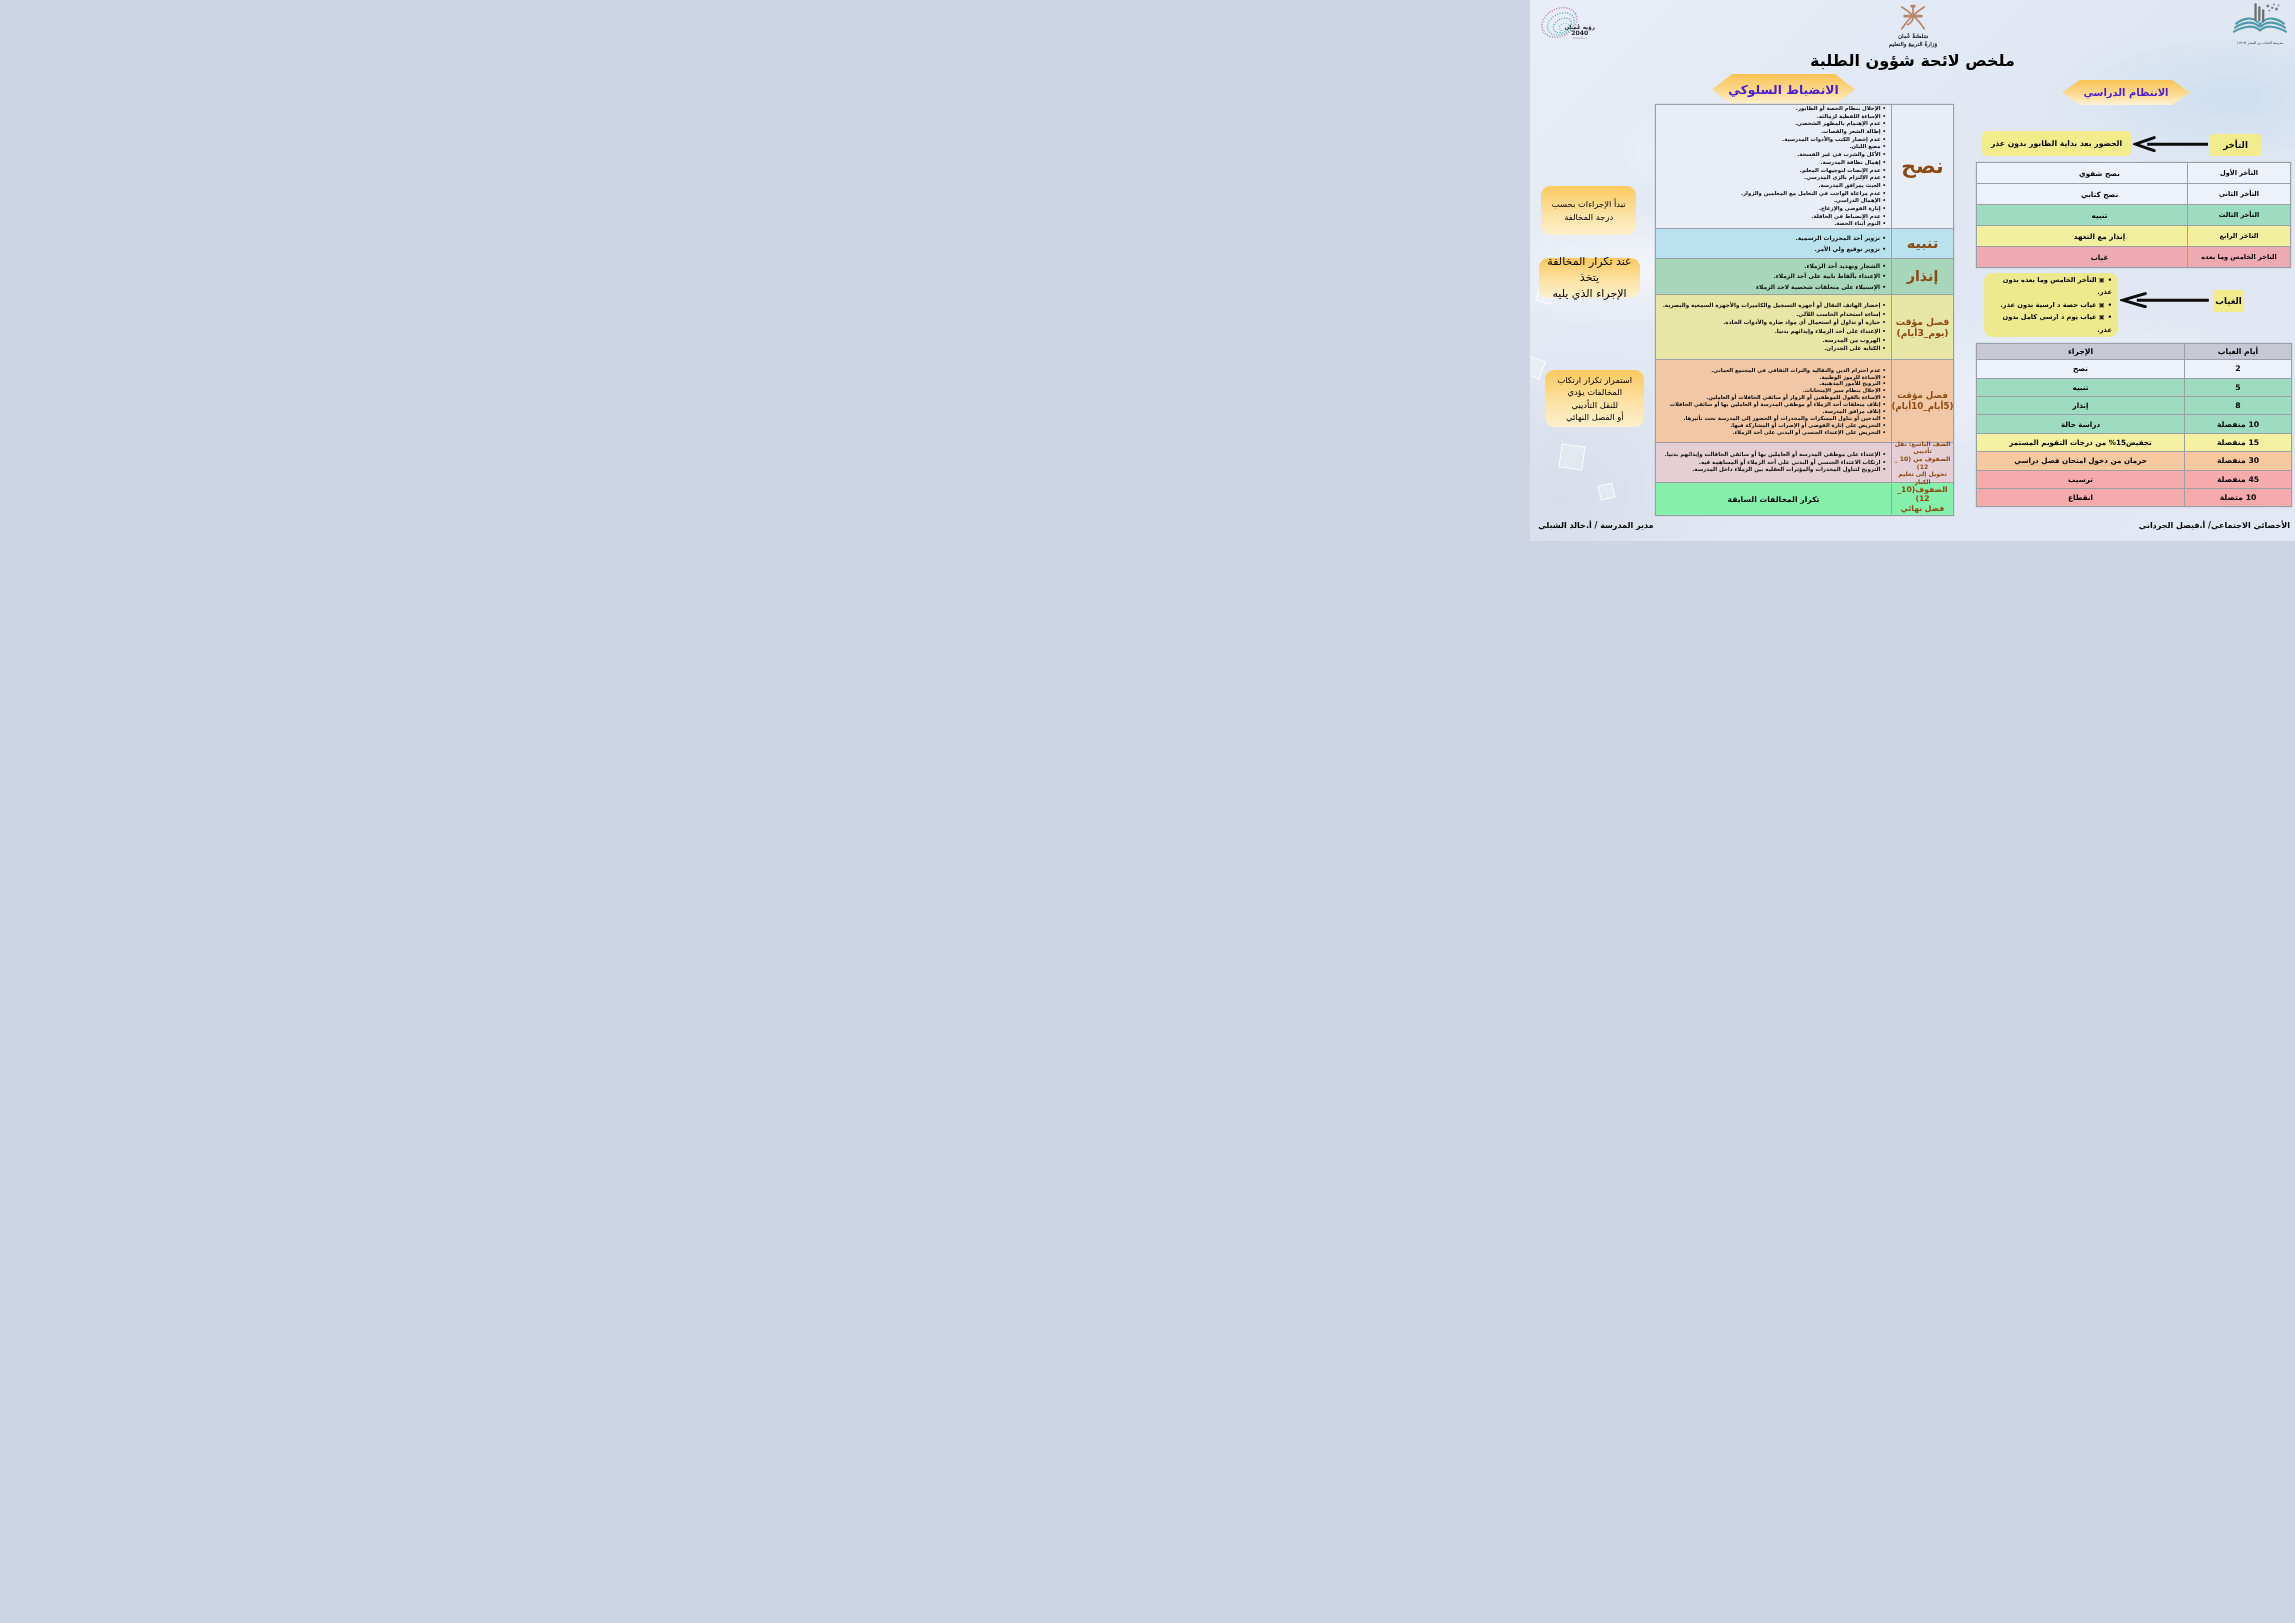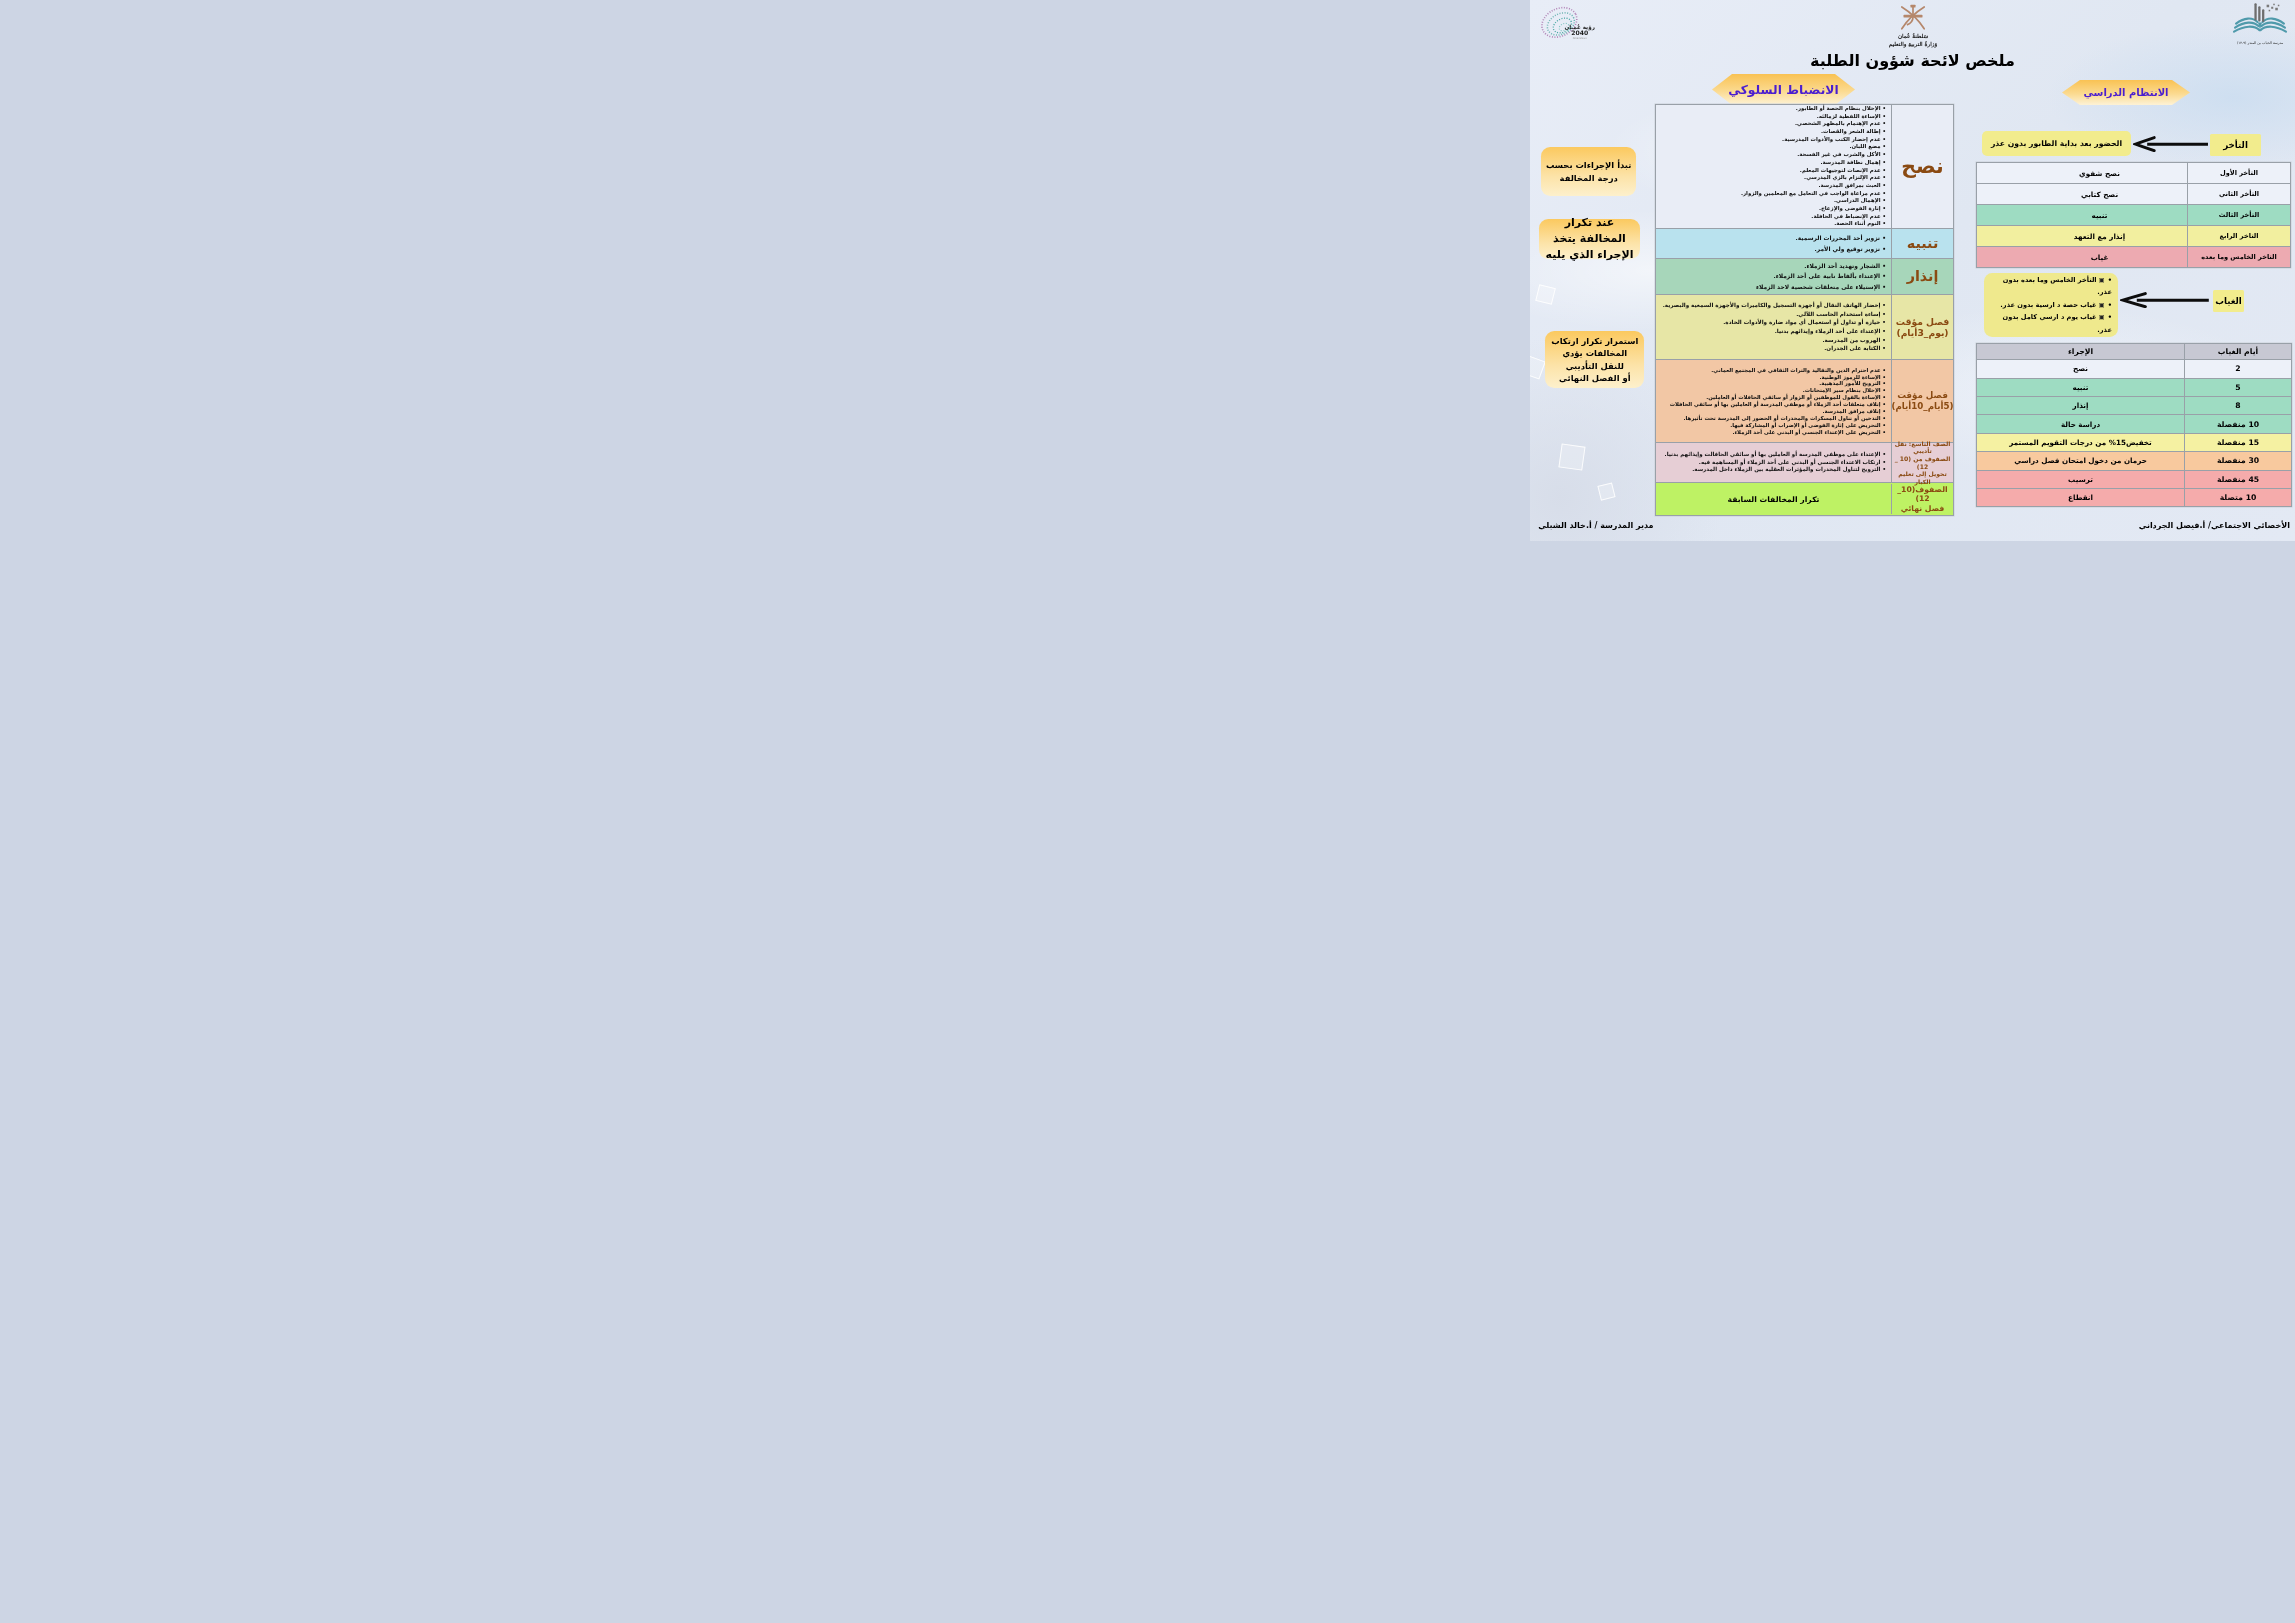--- a/index.html
+++ b/index.html
@@ -40,27 +40,27 @@
   .bcontent{flex:1;display:flex;align-items:center;box-sizing:border-box;}
   .bcontent ul{list-style:none;margin:0;padding:1px 5.1px 1px 3.1px;width:100%;box-sizing:border-box;}
   .bcontent li{font-weight:700;color:#0d0d0d;text-align:right;}
   .bcontent li::before{content:"• ";}
   .r1{height:123px;} .r1 .blabel{font-size:20.4px;} .r1 li{font-size:5.4px;line-height:1.42;}
   .r2{height:29px;background:#b9e2ee;} .r2 .blabel{font-size:14.3px;} .r2 li{font-size:5.9px;line-height:1.8;}
   .r3{height:35px;background:#a7d6ba;} .r3 .blabel{font-size:14.3px;} .r3 li{font-size:5.9px;line-height:1.7;}
   .r4{height:64px;background:#e7e6a6;} .r4 .blabel{font-size:9.2px;} .r4 li{font-size:5.6px;line-height:1.55;}
   .r5{height:82px;background:#f2c7a5;} .r5 .blabel{font-size:8.7px;} .r5 li{font-size:5.3px;line-height:1.3;}
   .r6{height:39px;background:#e6ced5;} .r6 .blabel{font-size:6.1px;} .r6 li{font-size:5.5px;line-height:1.45;}
-  .r7{height:32px;background:#bef264;align-items:center;} .r7 .blabel{font-size:7.7px;}
+  .r7{height:32px;background:#86efac;align-items:center;} .r7 .blabel{font-size:7.7px;}
   .bnote{flex:1;text-align:center;font-size:7.7px;font-weight:800;}
 
   
   .callout{position:absolute;background:linear-gradient(#fbc95f 0%,#fce3a8 60%,#fdf0cc 100%);
     border-radius:9.2px;display:flex;align-items:center;justify-content:center;text-align:center;
-    font-weight:700;white-space:pre-line;padding:3.1px;box-sizing:border-box;line-height:1.45;}
+    font-weight:400;white-space:pre-line;padding:3.1px;box-sizing:border-box;line-height:1.45;margin-top:39px;}
   .c1{left:11.2px;top:147px;width:95px;height:49px;font-size:8.4px;}
   .c2{left:9px;top:219px;width:101px;height:40px;font-size:11px;}
   .c3{left:15.3px;top:331px;width:99px;height:57px;font-size:8.4px;}
 
   
   .tag{position:absolute;background:#f2ec8d;display:flex;align-items:center;justify-content:center;
     font-weight:800;border-radius:1.5px;}
   .tag-lateness{left:680px;top:134px;width:51px;height:21.5px;font-size:8.7px;}
   .tag-absence{left:683px;top:290px;width:31px;height:21.5px;font-size:8.7px;}
   .defbox{position:absolute;left:452px;top:131px;width:149px;height:24.5px;background:#f2ec8d;border-radius:5.1px;

